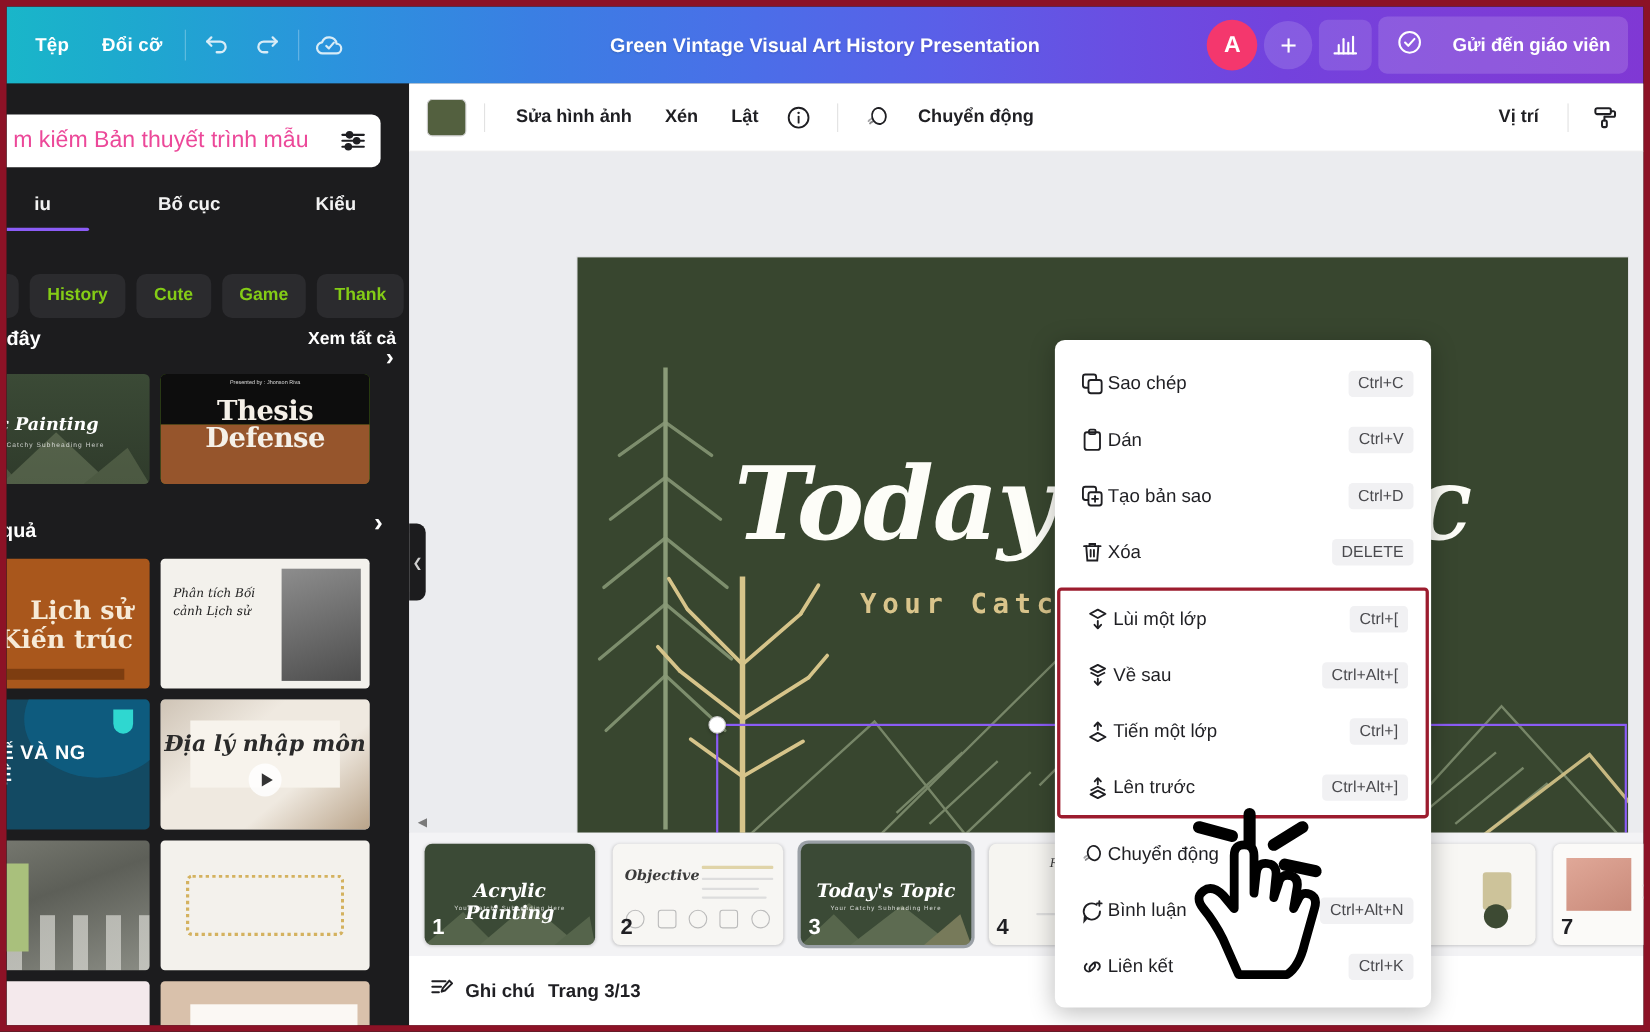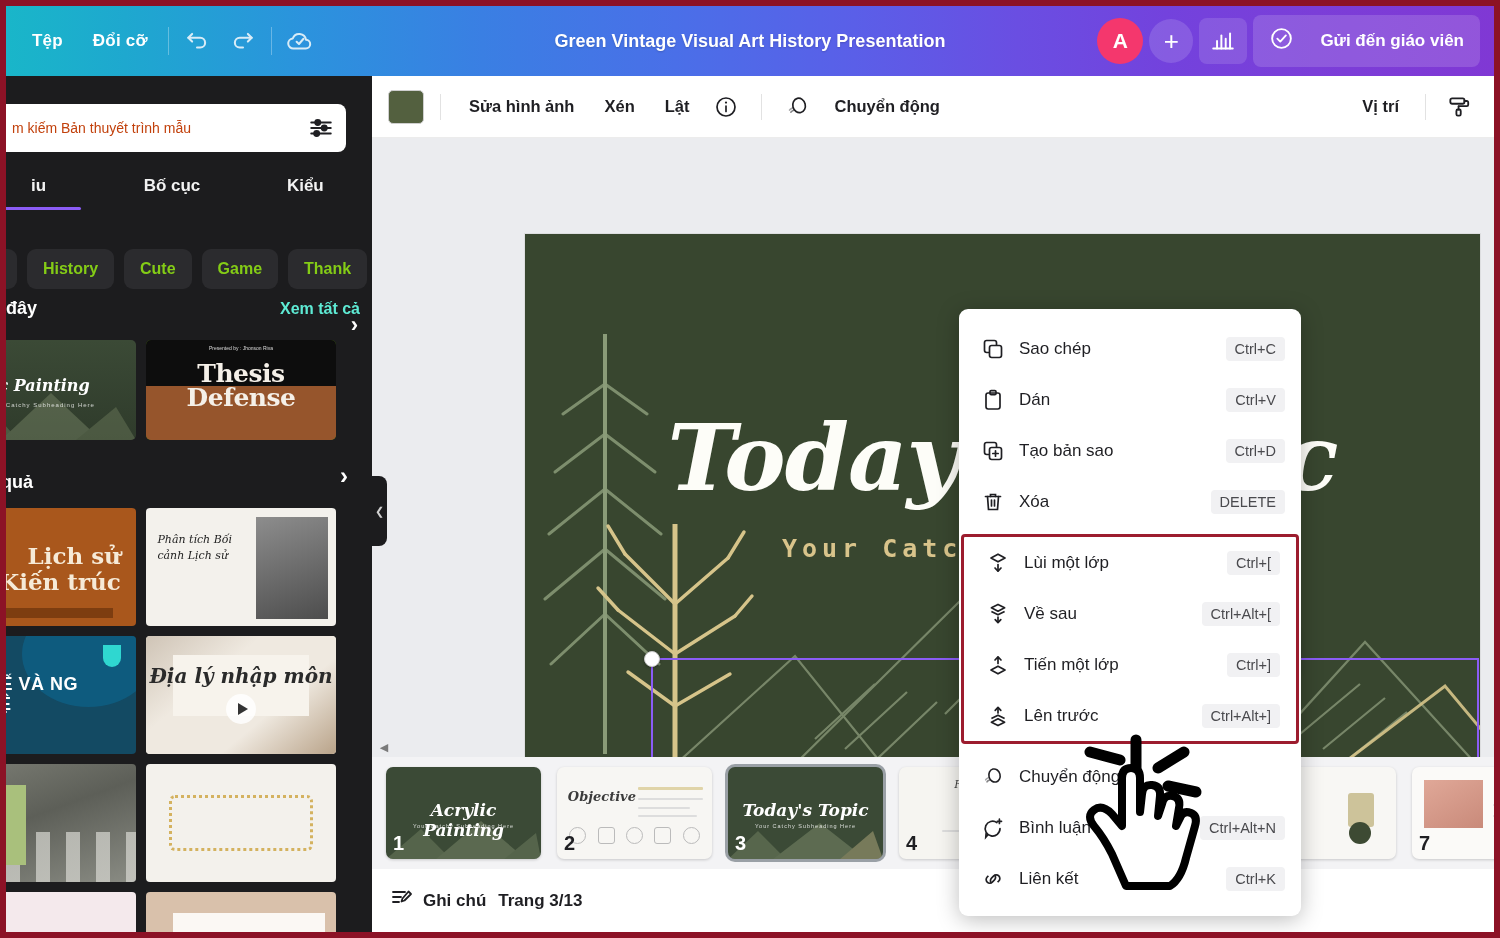--- a/index.html
+++ b/index.html
@@ -82,21 +82,21 @@
   #sidebar {
     position: absolute; left: 0; top: 70px; width: 366px; bottom: 0;
     background: #1c1c1e; overflow: hidden;
   }
   #search-row {
     position: absolute; left: -40px; top: 28px; width: 380px; height: 48px;
     background: #fff; border-radius: 8px; display: flex; align-items: center;
     padding: 0 12px 0 46px;
   }
   #search-input {
-    border: 0; outline: 0; flex: 1; font-size: 14px; color: #c2410c;
+    border: 0; outline: 0; flex: 1; font-size: 21px; color: #ec4899;
     font-family: "Liberation Sans", sans-serif; background: transparent;
   }
   #filter-icon { width: 26px; height: 26px; cursor: pointer; flex: 0 0 auto; }
 
   #panel-tabs {
     position: absolute; left: -34px; top: 96px; width: 400px; height: 52px;
     display: flex; align-items: flex-start; gap: 0;
   }
   .panel-tab {
     flex: 1; text-align: center; color: #f2f2f2; font-size: 17px;
@@ -118,21 +118,21 @@
   #chips-next {
     position: absolute; right: 14px; top: 238px; color: #fff; font-size: 22px;
     font-weight: 700; cursor: pointer; line-height: 1;
   }
 
   .sec-head {
     position: absolute; left: -26px; right: 12px;
     display: flex; align-items: center; justify-content: space-between;
   }
   .sec-title { color: #fff; font-size: 18px; font-weight: 700; }
-  .sec-link { color: #5eead4; font-size: 16px; font-weight: 700; cursor: pointer; }
+  .sec-link { color: #ffffff; font-size: 16px; font-weight: 700; cursor: pointer; }
 
   #recent-row {
     position: absolute; left: -60px; top: 264px; width: 440px; height: 100px;
     display: flex; gap: 10px;
   }
   .recent-thumb {
     width: 190px; height: 100px; border-radius: 5px; overflow: hidden;
     position: relative; cursor: pointer; flex: 0 0 auto;
   }
   #recent-next {
@@ -322,21 +322,21 @@
   #page-indicator { font-size: 17px; font-weight: 700; color: #1f1f23; cursor: pointer; }
 
   
   #context-menu {
     position: absolute; left: 953px; top: 303px; width: 342px;
     background: #fff; border-radius: 9px; box-shadow: 0 4px 22px rgba(0,0,0,.26);
     padding: 14px 0 12px; z-index: 40;
   }
   .cm-item {
     display: flex; align-items: center; height: 51px; padding: 0 16px 0 22px;
-    cursor: pointer; gap: 14px;
+    cursor: pointer; gap: 2px;
   }
   .cm-icon { width: 24px; height: 24px; flex: 0 0 auto; color: #1f1f23; }
   .cm-label { font-size: 17px; color: #1f1f23; flex: 1; white-space: nowrap; }
   .cm-short {
     font-size: 14.5px; color: #4a4a4e; background: #f1f1f3;
     padding: 4px 9px; border-radius: 4px; white-space: nowrap;
   }
   #cm-group-highlight {
     border: 3px solid #9c1c2e; border-radius: 4px; margin: 7px 2px;
   }

